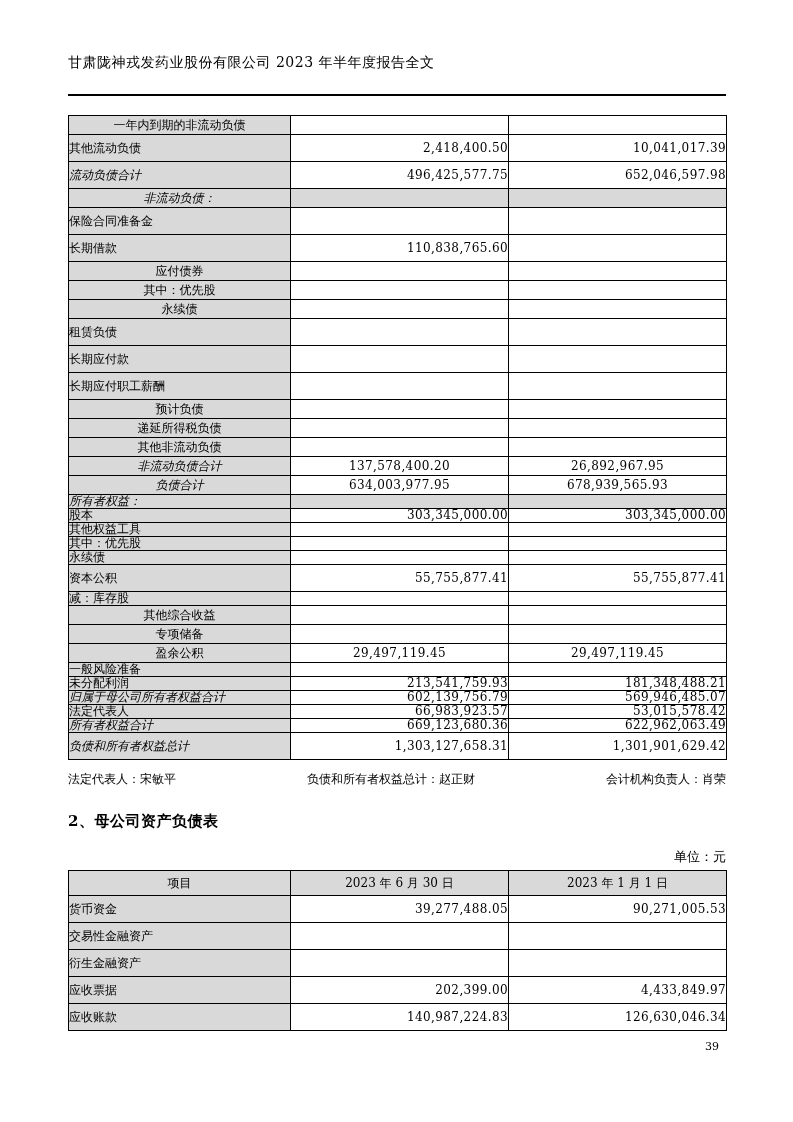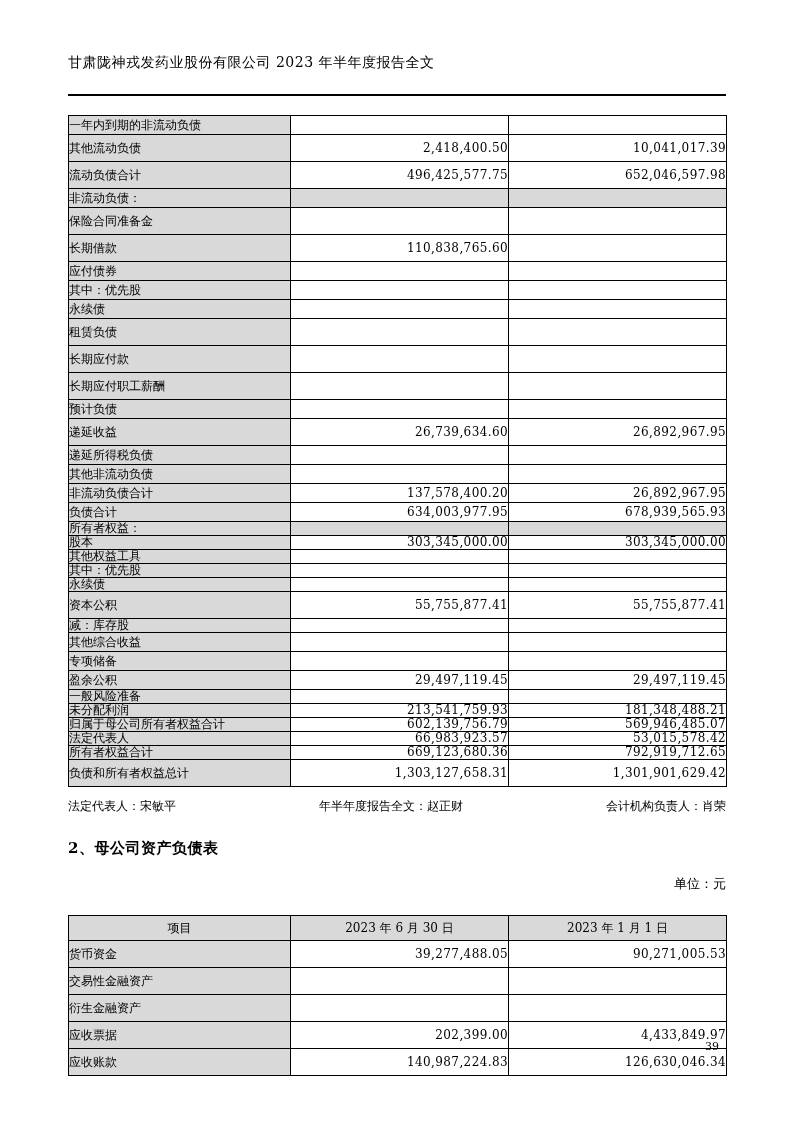--- a/index.html
+++ b/index.html
@@ -21,29 +21,29 @@
     margin-top:19px; border:1.5px solid var(--bd);
   }
   table.fin-table td, table.fin-table th {
     border:1px solid var(--bd); font-size:12px; line-height:1.05;
     vertical-align:middle; padding:0; overflow:hidden; white-space:nowrap;
     font-weight:normal;
   }
   .label-cell { background:var(--shade); text-align:left; }
   .num-cell   { background:#ffffff; text-align:right; padding-right:8px; letter-spacing:0.4px; }
   tr.section-row td { background:var(--shade); }
-  .indent-0 { padding-left:4px; }
+  .indent-0 { padding-left:4px;font-style:italic; }
   .indent-1 { padding-left:17px; }
   .indent-2 { padding-left:35px; }
   .indent-3 { padding-left:60px; }
   tr.h-t > td { height:27px; }
-  tr.h-m > td { height:19px; }
+  tr.h-m > td { height:19px;text-align:center; }
   tr.h-s > td { height:14px; }
   #table2 thead th { background:var(--shade); text-align:center; height:25px; }
-  #table2 { margin-top:22px; }
+  #table2 { margin-top:4px; }
 
   .signatories {
     width:658px; display:flex; justify-content:space-between;
     font-size:12px; margin-top:11px;
   }
   .section-title {
     font-size:15px; font-weight:bold; margin:24px 0 0 0; letter-spacing:0.5px;
     font-family:"DejaVu Serif","Liberation Serif",serif;
   }
   .unit-label { width:658px; text-align:right; font-size:13px; margin-top:17px; }
@@ -123,25 +123,20 @@
         <tr class="h-t">
           <td class="label-cell indent-1">长期应付职工薪酬</td>
           <td class="num-cell"></td>
           <td class="num-cell"></td>
         </tr>
         <tr class="h-m">
           <td class="label-cell indent-1">预计负债</td>
           <td class="num-cell"></td>
           <td class="num-cell"></td>
         </tr>
-        <tr class="h-t">
-          <td class="label-cell indent-1">递延收益</td>
-          <td class="num-cell">26,739,634.60</td>
-          <td class="num-cell">26,892,967.95</td>
-        </tr>
         <tr class="h-m">
           <td class="label-cell indent-1">递延所得税负债</td>
           <td class="num-cell"></td>
           <td class="num-cell"></td>
         </tr>
         <tr class="h-m">
           <td class="label-cell indent-1">其他非流动负债</td>
           <td class="num-cell"></td>
           <td class="num-cell"></td>
         </tr>
@@ -221,33 +216,33 @@
           <td class="num-cell">569,946,485.07</td>
         </tr>
         <tr class="h-s">
           <td class="label-cell indent-1">法定代表人</td>
           <td class="num-cell">66,983,923.57</td>
           <td class="num-cell">53,015,578.42</td>
         </tr>
         <tr class="h-s">
           <td class="label-cell indent-0">所有者权益合计</td>
           <td class="num-cell">669,123,680.36</td>
-          <td class="num-cell">792,919,712.65</td>
+          <td class="num-cell">622,962,063.49</td>
         </tr>
         <tr class="h-t">
           <td class="label-cell indent-0">负债和所有者权益总计</td>
           <td class="num-cell">1,303,127,658.31</td>
           <td class="num-cell">1,301,901,629.42</td>
         </tr>
       </tbody>
   </table>
 
   <div class="signatories">
     <span>法定代表人：宋敏平</span>
-    <span>年半年度报告全文：赵正财</span>
+    <span>负债和所有者权益总计：赵正财</span>
     <span>会计机构负责人：肖荣</span>
   </div>
 
   <h2 class="section-title">2、母公司资产负债表</h2>
 
   <div class="unit-label">单位：元</div>
 
   <table class="fin-table" id="table2">
     <colgroup>
         <col style="width:222px">

